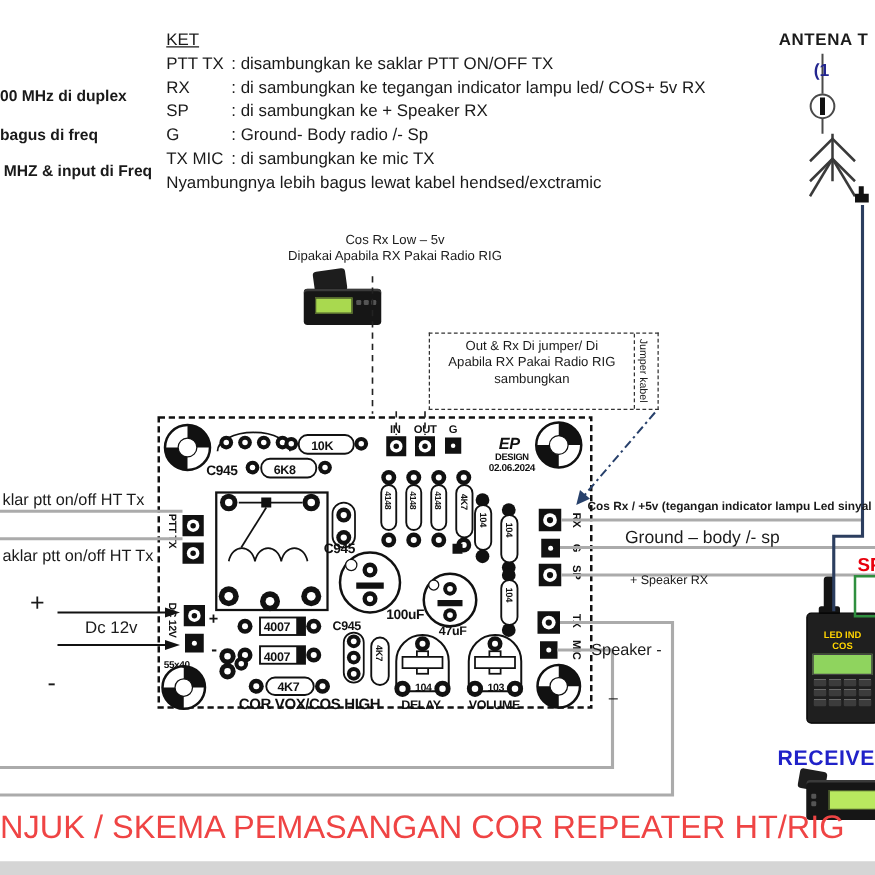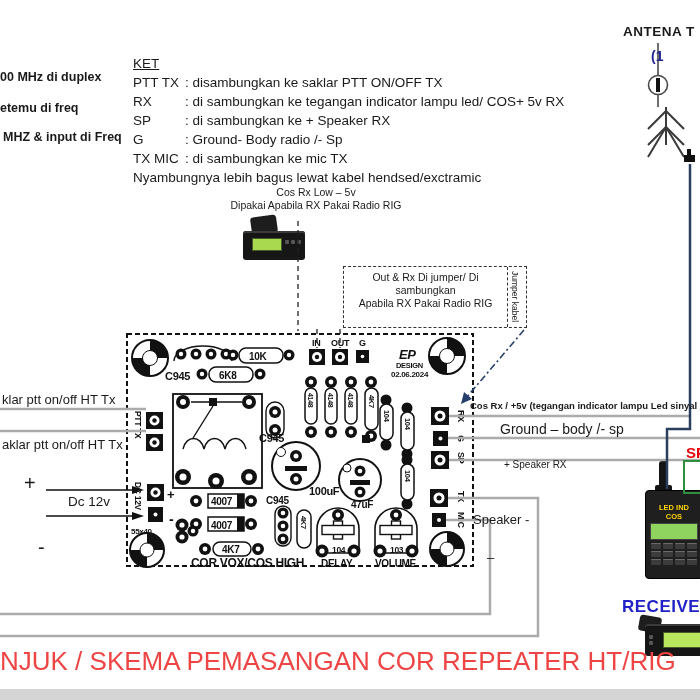--- a/index.html
+++ b/index.html
@@ -2,21 +2,21 @@
 <html><head>
 <meta charset="utf-8">
 <style>
   html,body{margin:0;padding:0;background:#fff;}
   #stage{position:relative;width:700px;height:700px;overflow:hidden;background:#fff;
          font-family:"Liberation Sans",sans-serif;color:#1a1a1a;}
   .abs{position:absolute;}
   .nw{white-space:nowrap;}
   
   #legend{left:133px;top:22px;font-size:13.5px;line-height:19px;}
-  #legend .ket{text-decoration:underline;margin-top:32px;}
+  #legend .ket{text-decoration:underline;}
   #legend .term{display:inline-block;min-width:52px;}
   
   .lnote{font-weight:bold;font-size:12.5px;}
   
   .smbold{font-weight:normal;font-size:10.5px;text-align:center;line-height:13px;}
   
   #jumperbox{left:343px;top:266px;width:184px;height:62px;border:1.6px dashed #333;
              box-sizing:border-box;display:flex;z-index:2;background:#fff;}
   #jumperbox .txt{flex:1;font-size:10.5px;line-height:13px;text-align:center;padding-top:4px;}
   #jumperbox .side{width:18px;border-left:1.6px dashed #333;position:relative;}
@@ -109,21 +109,21 @@
     <div class="ket">KET</div>
     <div class="nw"><span class="term">PTT TX</span><span>: disambungkan ke saklar PTT ON/OFF TX</span></div>
     <div class="nw"><span class="term">RX</span><span>: di sambungkan ke tegangan indicator lampu led/ COS+ 5v RX</span></div>
     <div class="nw"><span class="term">SP</span><span>: di sambungkan ke + Speaker RX</span></div>
     <div class="nw"><span class="term">G</span><span>: Ground- Body radio /- Sp</span></div>
     <div class="nw"><span class="term">TX MIC</span><span>: di sambungkan ke mic TX</span></div>
     <div class="nw">Nyambungnya lebih bagus lewat kabel hendsed/exctramic</div>
   </div>
 
   <div class="abs lnote nw z3" style="left:0;top:70px;">00 MHz di duplex</div>
-  <div class="abs lnote nw z3" style="left:0;top:101px;">etemu di freq</div>
+  <div class="abs lnote nw z3" style="left:0;top:101px;">bagus di freq</div>
   <div class="abs lnote nw z3" style="left:3px;top:130px;">MHZ &amp; input di Freq</div>
 
   <div id="antenalbl" class="abs nw z3">ANTENA T</div>
   <div id="antenasub" class="abs nw z3">(1</div>
 
   <div class="abs smbold z3" style="left:230px;top:186px;width:172px;">
     <div>Cos Rx  Low – 5v</div>
     <div>Dipakai Apabila RX Pakai Radio RIG</div>
   </div>
 
@@ -135,22 +135,22 @@
           <i></i>
           <i></i>
           <i></i>
         </div>
     </div>
   </div>
 
   <div id="jumperbox" class="abs">
     <div class="txt">
       <div>Out &amp; Rx Di jumper/ Di</div>
+      <div>Apabila RX Pakai Radio RIG</div>
       <div>sambungkan</div>
-      <div>Apabila RX Pakai Radio RIG</div>
     </div>
     <div class="side">
       <span>Jumper kabel</span>
     </div>
   </div>
 
   <svg class="abs z2" width="350" height="236" viewBox="0 0 350 236" style="left:125px;top:332px;">
     <rect x="2" y="2" width="346" height="232" fill="#fff" stroke="#111" stroke-width="2" stroke-dasharray="5 3"></rect>
 
     <g>

